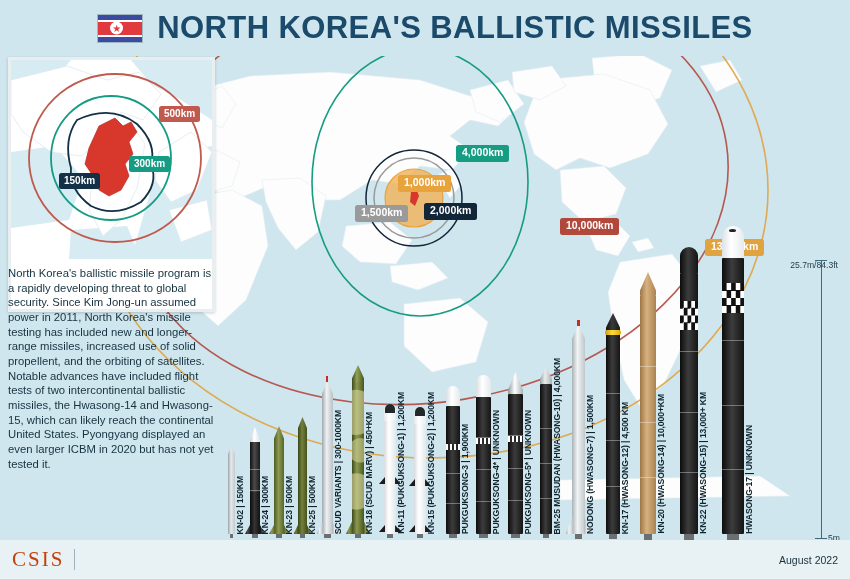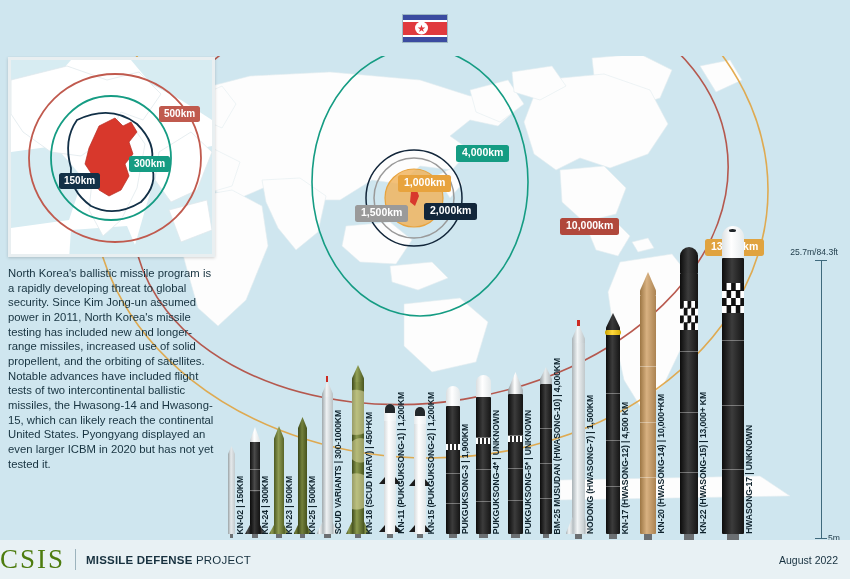--- a/index.html
+++ b/index.html
@@ -51,21 +51,21 @@
 
   
   .pill {
     position: absolute; color: #fff; font-size: 10.5px; font-weight: bold;
     padding: 2px 6px 3px; border-radius: 2.5px; white-space: nowrap;
     line-height: 1.1; z-index: 22;
   }
 
   
   #inset {
-    position: absolute; left: 8px; top: 57px; width: 207px; height: 200px;
+    position: absolute; left: 8px; top: 57px; width: 207px; height: 255px;
     background: #fff; border: 3px solid #e9eff1;
     box-shadow: 0 1px 3px rgba(0,0,0,.18); overflow: hidden; z-index: 25;
   }
   #inset svg { display: block; }
   .inset-pill {
     position: absolute; color: #fff; font-size: 10px; font-weight: bold;
     padding: 2px 5px 3px; border-radius: 2.5px; white-space: nowrap; z-index: 26;
   }
 
   
@@ -105,22 +105,22 @@
   #scale-bot-label {
     position: absolute; right: 4px; bottom: -3px; font-size: 8.6px; color: #1e3b49;
   }
 
   
   #footer {
     position: absolute; left: 0; bottom: 0; width: 850px; height: 39px;
     background: #e8f1f4; display: flex; align-items: center; z-index: 50;
   }
   #csis {
-    margin-left: 0; font-family: "Liberation Serif", serif;
-    font-size: 27px; color: #4d7c0f; letter-spacing: 2px;
+    margin-left: 12px; font-family: "Liberation Serif", serif;
+    font-size: 21px; color: #c2410c; letter-spacing: 2px;
   }
   #fdiv { margin: 0 10px; width: 1px; height: 21px; background: #9cb3bd; }
   #mdp { font-size: 11.5px; color: #17313f; letter-spacing: .2px; }
   #mdp b { font-weight: bold; }
   #date {
     margin-left: auto; margin-right: 12px; font-size: 10.5px; color: #17313f;
   }
 </style>
 </head>
 <body>
@@ -571,37 +571,35 @@
     background:#6b6f72;"></div>
           <span class="m-label">HWASONG-17 | UNKNOWN</span>
         </div>
       </div>
     </div>
 
   <div id="scale">
     <div id="scale-line" style="height:278px;"></div>
     <div class="tick" style="bottom:279px;"></div>
     <div class="tick" style="bottom:1px;"></div>
-    <div id="scale-top-label" style="bottom:283px;">25.7m/84.3ft</div>
+    <div id="scale-top-label" style="bottom:270px;">25.7m/84.3ft</div>
     <div id="scale-bot-label">5m</div>
   </div>
 
   <div id="header">
     <div id="flag">
       <div class="fl-band fl-blue-top"></div>
       <div class="fl-band fl-wht-top"></div>
       <div class="fl-band fl-red"></div>
       <div class="fl-band fl-wht-bot"></div>
       <div class="fl-band fl-blue-bot"></div>
       <div id="fl-disc">★</div>
     </div>
+    <h1 id="title">NORTH KOREA'S BALLISTIC MISSILES</h1>
   </div>
 
   <div id="footer">
     <span id="csis">CSIS</span>
     <span id="fdiv"></span>
-    <span id="mdp">
-      <b>MISSILE DEFENSE</b><span> PROJECT</span>
-    </span>
     <span id="date">August 2022</span>
   </div>
 
 </div>
 
 </body></html>

